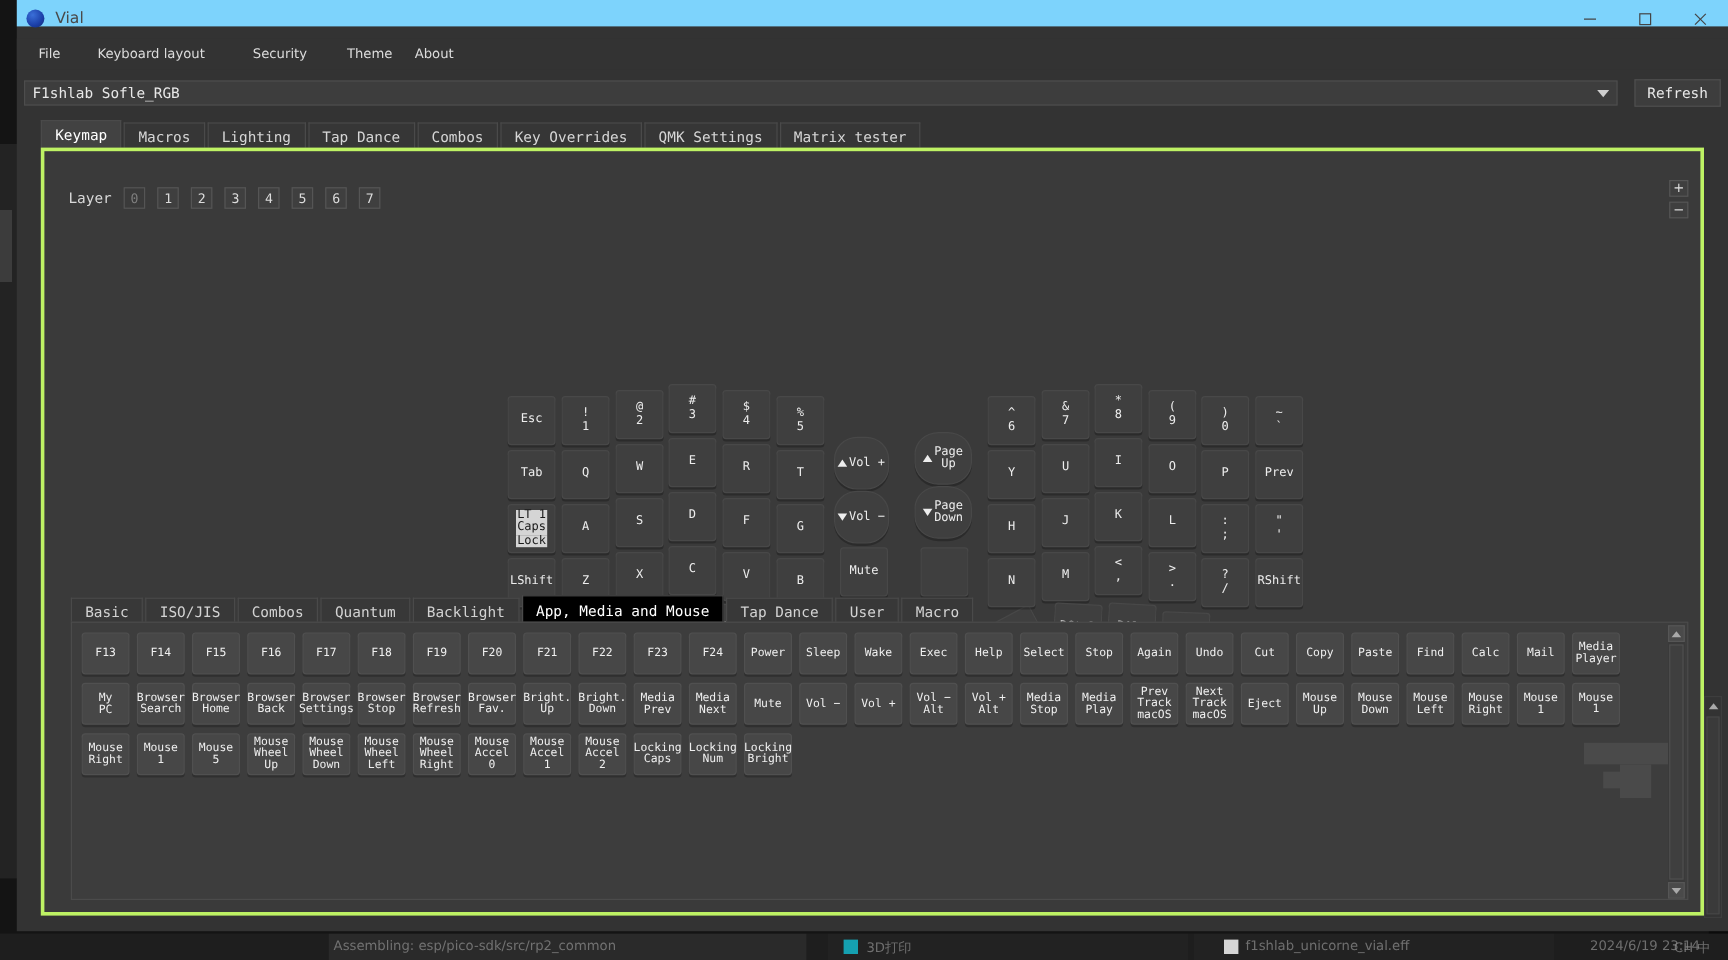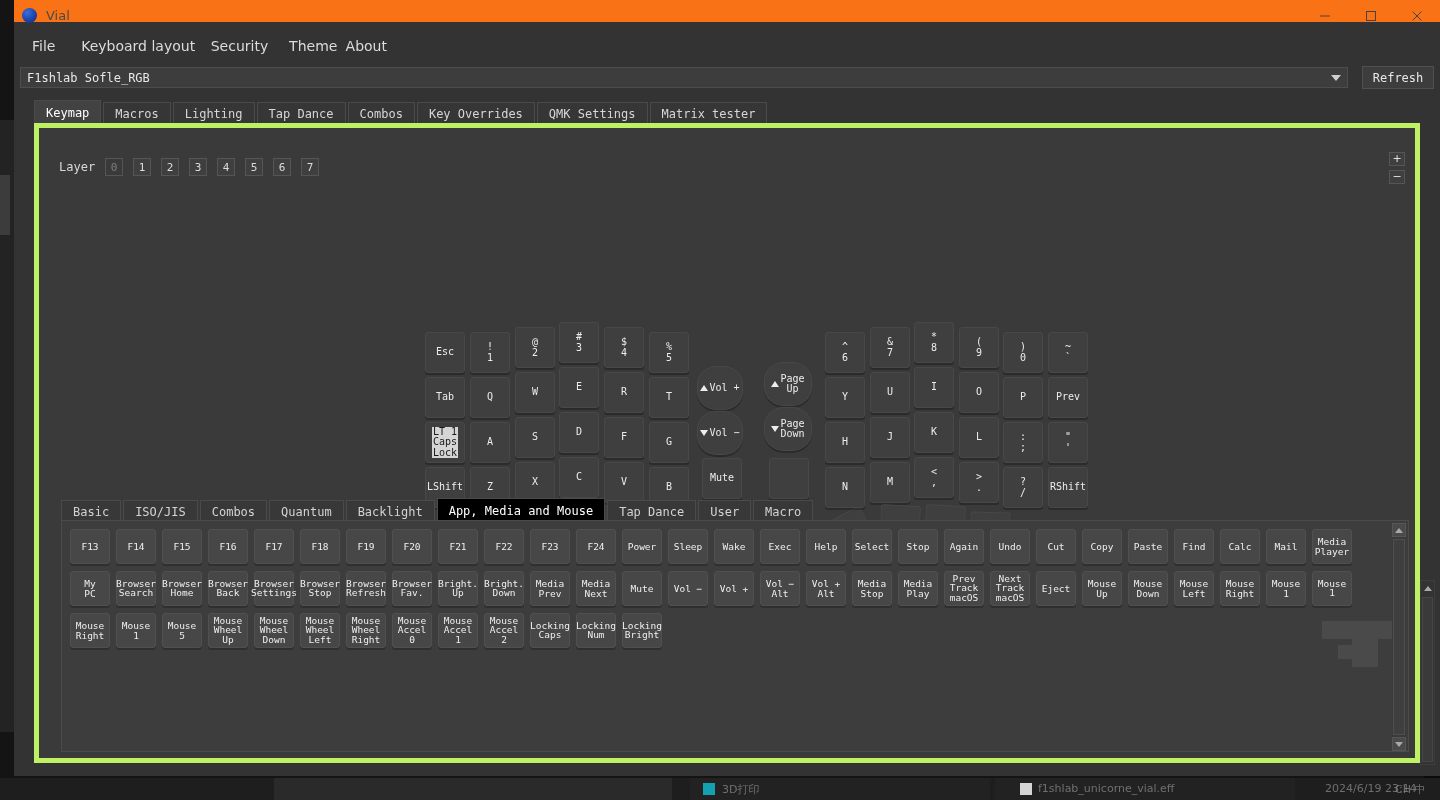--- a/index.html
+++ b/index.html
@@ -65,21 +65,21 @@
 
   
   #vial-window {
     position: absolute; left: 14px; top: 0px;
     width: 1426px; height: 776px;
     background: #333333;
   }
   
   #titlebar {
     position: absolute; left: 0; top: 0; width: 1426px; height: 22px;
-    background: #f97316;
+    background: #7dd3fc;
   }
   #title-icon {
     position: absolute; left: 8px; top: 8px; width: 15px; height: 15px;
     border-radius: 50%;
     background: radial-gradient(circle at 35% 30%, #3a6fd8 0%, #1b3fa8 60%, #122a70 100%);
   }
   #title-text {
     position: absolute; left: 32px; top: 8px;
     font-family: "DejaVu Sans", sans-serif;
     font-size: 13px; color: #4a4a4a;
@@ -94,21 +94,21 @@
   .win-btn svg { display:block; }
 
   
   #menubar {
     position: absolute; left: 0; top: 32px; width: 1426px; height: 26px;
     background: #333333;
   }
   .menu-item {
     position: absolute; top: 4px;
     font-family: "DejaVu Sans", sans-serif;
-    font-size: 14px; color: #dcdcdc;
+    font-size: 11px; color: #dcdcdc;
     padding: 2px 4px;
     white-space: nowrap;
   }
 
   
   #device-row {
     position: absolute; left: 0; top: 62px; width: 1426px; height: 30px;
   }
   #device-combo {
     position: absolute; left: 6px; top: 5px;
@@ -162,21 +162,21 @@
     background: #424242;
     color: #ffffff;
     height: 24px;
   }
 
   
   #content-panel {
     position: absolute; left: 20px; top: 123px;
     width: 1386px; height: 640px;
     background: #3a3a3a;
-    border: 5px solid #bef264;
+    border: 3px solid #bef264;
   }
 
   
   #layer-row {
     position: absolute; left: 20px; top: 30px;
     display: flex; align-items: center;
   }
   #layer-label {
     font-size: 12px; color: #d8d8d8; margin-right: 10px;
     font-family: "DejaVu Sans Mono", monospace;
@@ -1064,19 +1064,20 @@
     </div>
 
   </div>
 
   <div id="taskbar">
     <div id="tb-app1-bar"></div>
     <div id="tb-app2-bar"></div>
     <div id="tb-app3-bar"></div>
     <div class="tb-ico" id="tb-ico-2"></div>
     <div class="tb-ico" id="tb-ico-3"></div>
+    <div class="tb-item" id="tb-app1">Assembling: esp/pico-sdk/src/rp2_common</div>
     <div class="tb-item" style="left:722px;">3D打印</div>
     <div class="tb-item" style="left:1038px;">f1shlab_unicorne_vial.eff</div>
     <div class="tb-item" id="tb-clock">2024/6/19 23:14</div>
     <div class="tb-item" id="tb-ime">CH 中</div>
   </div>
 
 </div>
 
 </body></html>

